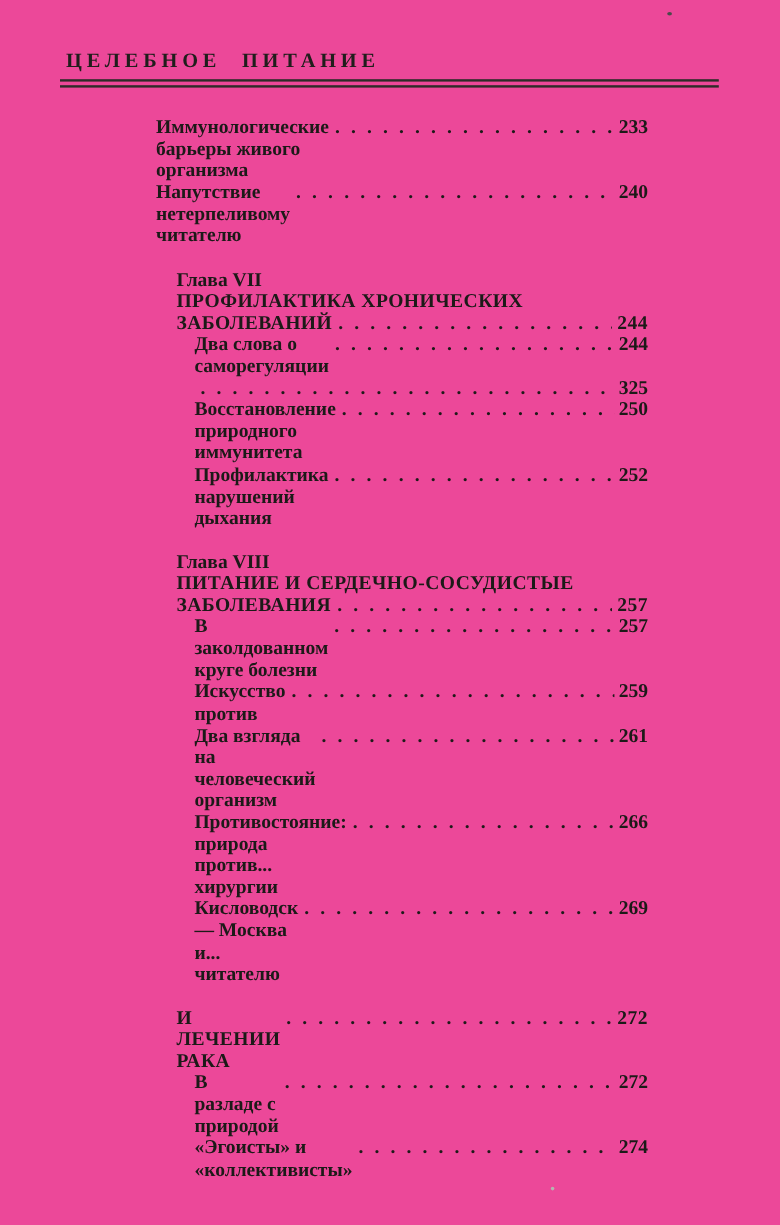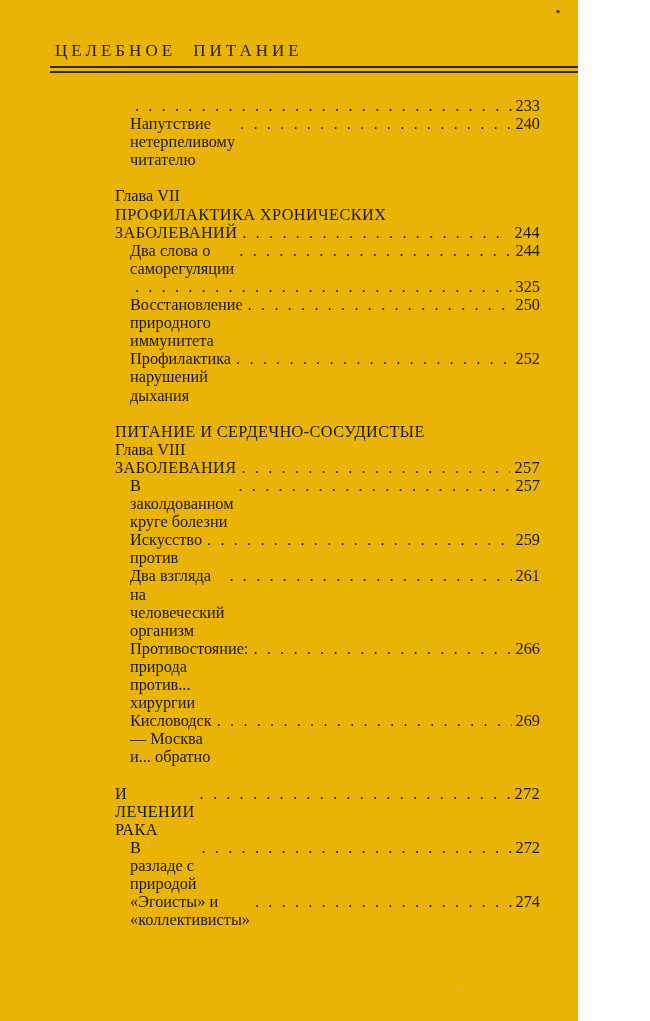--- a/index.html
+++ b/index.html
@@ -2,27 +2,27 @@
 <html lang="ru"><head>
 <meta charset="utf-8">
 <style>
   html, body {
     margin: 0;
     padding: 0;
     background: #ffffff;
   }
   .page {
     position: relative;
-    width: 578px;
+    width: 650px;
     height: 1021px;
-    background: #eab308;
+    background: #ec4899;
     overflow: hidden;
     font-family: "Liberation Serif", "DejaVu Serif", serif;
     color: #1c1a18;
-    font-weight: 400;
+    font-weight: 700;
   }
   
   .running-head {
     position: absolute;
     left: 55px;
     top: 41px;
     font-size: 17px;
     letter-spacing: 4px;
     word-spacing: 9px;
     white-space: nowrap;
@@ -40,21 +40,21 @@
   }
   
   .toc {
     position: absolute;
     top: 97px;
     left: 0;
     width: 540px;
     font-size: 16.3px;
     line-height: 18.1px;
   }
-  .block + .block { margin-top: 18.1px; }
+  .block + .block { margin-top: 18.1px; padding-left: 32px; }
   .row {
     display: flex;
     align-items: baseline;
   }
   .row .t { white-space: pre-wrap; }
   .sub   { padding-left: 130px; }
   .ch    { padding-left: 115px; }
   .caps  { letter-spacing: 0.4px; }
   .dots {
     flex: 1 1 auto;
@@ -91,20 +91,21 @@
   <div class="speck speck-top"></div>
   <div class="speck speck-bottom"></div>
 
   <div class="running-head">ЦЕЛЕБНОЕ ПИТАНИЕ</div>
 
   <div class="head-rule"></div>
 
   <div class="toc" id="toc">
       <div class="block">
         <div class="row sub">
+          <div class="t">Иммунологические барьеры живого организма</div>
           <div class="dots">. . . . . . . . . . . . . . . . . . . . . . . . . . . . . . . . . . . . . . . . . . . . . . . . . . . . . . . . . . . . . . . . . . . . . . . . . . . . . . . . . . . . . . . . . . </div>
           <div class="n">233</div>
         </div>
         <div class="row sub">
           <div class="t">Напутствие нетерпеливому читателю</div>
           <div class="dots">. . . . . . . . . . . . . . . . . . . . . . . . . . . . . . . . . . . . . . . . . . . . . . . . . . . . . . . . . . . . . . . . . . . . . . . . . . . . . . . . . . . . . . . . . . </div>
           <div class="n">240</div>
         </div>
       </div>
       <div class="block">
@@ -133,27 +134,27 @@
           <div class="dots">. . . . . . . . . . . . . . . . . . . . . . . . . . . . . . . . . . . . . . . . . . . . . . . . . . . . . . . . . . . . . . . . . . . . . . . . . . . . . . . . . . . . . . . . . . </div>
           <div class="n">250</div>
         </div>
         <div class="row sub">
           <div class="t">Профилактика нарушений дыхания</div>
           <div class="dots">. . . . . . . . . . . . . . . . . . . . . . . . . . . . . . . . . . . . . . . . . . . . . . . . . . . . . . . . . . . . . . . . . . . . . . . . . . . . . . . . . . . . . . . . . . </div>
           <div class="n">252</div>
         </div>
       </div>
       <div class="block">
-        <div class="row ch caps">
-          <div class="t">ПИТАНИЕ И СЕРДЕЧНО-СОСУДИСТЫЕ</div>
-        </div>
         <div class="row ch">
           <div class="t">Глава VIII</div>
         </div>
         <div class="row ch caps">
+          <div class="t">ПИТАНИЕ И СЕРДЕЧНО-СОСУДИСТЫЕ</div>
+        </div>
+        <div class="row ch caps">
           <div class="t">ЗАБОЛЕВАНИЯ</div>
           <div class="dots">. . . . . . . . . . . . . . . . . . . . . . . . . . . . . . . . . . . . . . . . . . . . . . . . . . . . . . . . . . . . . . . . . . . . . . . . . . . . . . . . . . . . . . . . . . </div>
           <div class="n">257</div>
         </div>
         <div class="row sub">
           <div class="t">В заколдованном круге болезни</div>
           <div class="dots">. . . . . . . . . . . . . . . . . . . . . . . . . . . . . . . . . . . . . . . . . . . . . . . . . . . . . . . . . . . . . . . . . . . . . . . . . . . . . . . . . . . . . . . . . . </div>
           <div class="n">257</div>
         </div>
         <div class="row sub">
@@ -165,21 +166,21 @@
           <div class="t">Два взгляда на человеческий организм</div>
           <div class="dots">. . . . . . . . . . . . . . . . . . . . . . . . . . . . . . . . . . . . . . . . . . . . . . . . . . . . . . . . . . . . . . . . . . . . . . . . . . . . . . . . . . . . . . . . . . </div>
           <div class="n">261</div>
         </div>
         <div class="row sub">
           <div class="t">Противостояние: природа против... хирургии</div>
           <div class="dots">. . . . . . . . . . . . . . . . . . . . . . . . . . . . . . . . . . . . . . . . . . . . . . . . . . . . . . . . . . . . . . . . . . . . . . . . . . . . . . . . . . . . . . . . . . </div>
           <div class="n">266</div>
         </div>
         <div class="row sub">
-          <div class="t">Кисловодск — Москва и... обратно</div>
+          <div class="t">Кисловодск — Москва и... читателю</div>
           <div class="dots">. . . . . . . . . . . . . . . . . . . . . . . . . . . . . . . . . . . . . . . . . . . . . . . . . . . . . . . . . . . . . . . . . . . . . . . . . . . . . . . . . . . . . . . . . . </div>
           <div class="n">269</div>
         </div>
       </div>
       <div class="block">
         <div class="row ch caps">
           <div class="t">И ЛЕЧЕНИИ РАКА</div>
           <div class="dots">. . . . . . . . . . . . . . . . . . . . . . . . . . . . . . . . . . . . . . . . . . . . . . . . . . . . . . . . . . . . . . . . . . . . . . . . . . . . . . . . . . . . . . . . . . </div>
           <div class="n">272</div>
         </div>

